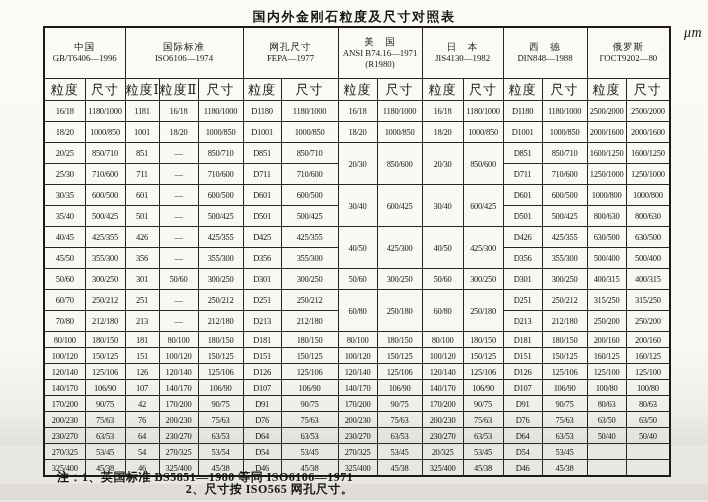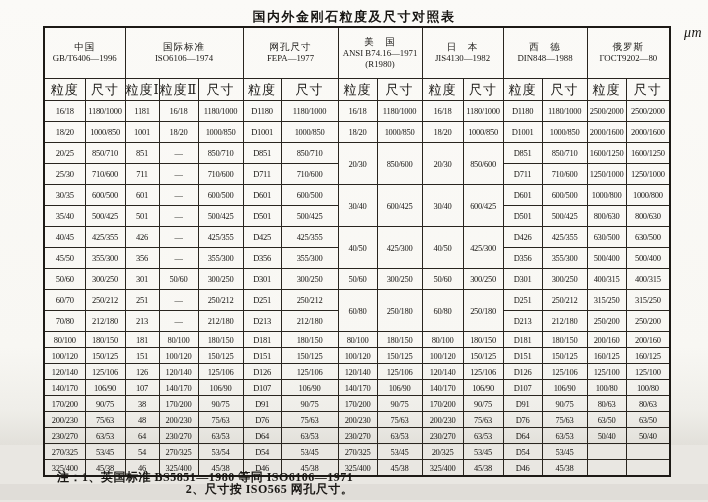--- a/index.html
+++ b/index.html
@@ -361,38 +361,38 @@
           <td>140/170</td>
           <td>106/90</td>
           <td>D107</td>
           <td>106/90</td>
           <td>100/80</td>
           <td>100/80</td>
         </tr>
         <tr class="compact">
           <td>170/200</td>
           <td>90/75</td>
-          <td>38</td>
+          <td>42</td>
           <td>170/200</td>
           <td>90/75</td>
           <td>D91</td>
           <td>90/75</td>
           <td>170/200</td>
           <td>90/75</td>
           <td>170/200</td>
           <td>90/75</td>
           <td>D91</td>
           <td>90/75</td>
           <td>80/63</td>
           <td>80/63</td>
         </tr>
         <tr class="compact">
           <td>200/230</td>
           <td>75/63</td>
-          <td>48</td>
+          <td>76</td>
           <td>200/230</td>
           <td>75/63</td>
           <td>D76</td>
           <td>75/63</td>
           <td>200/230</td>
           <td>75/63</td>
           <td>200/230</td>
           <td>75/63</td>
           <td>D76</td>
           <td>75/63</td>

